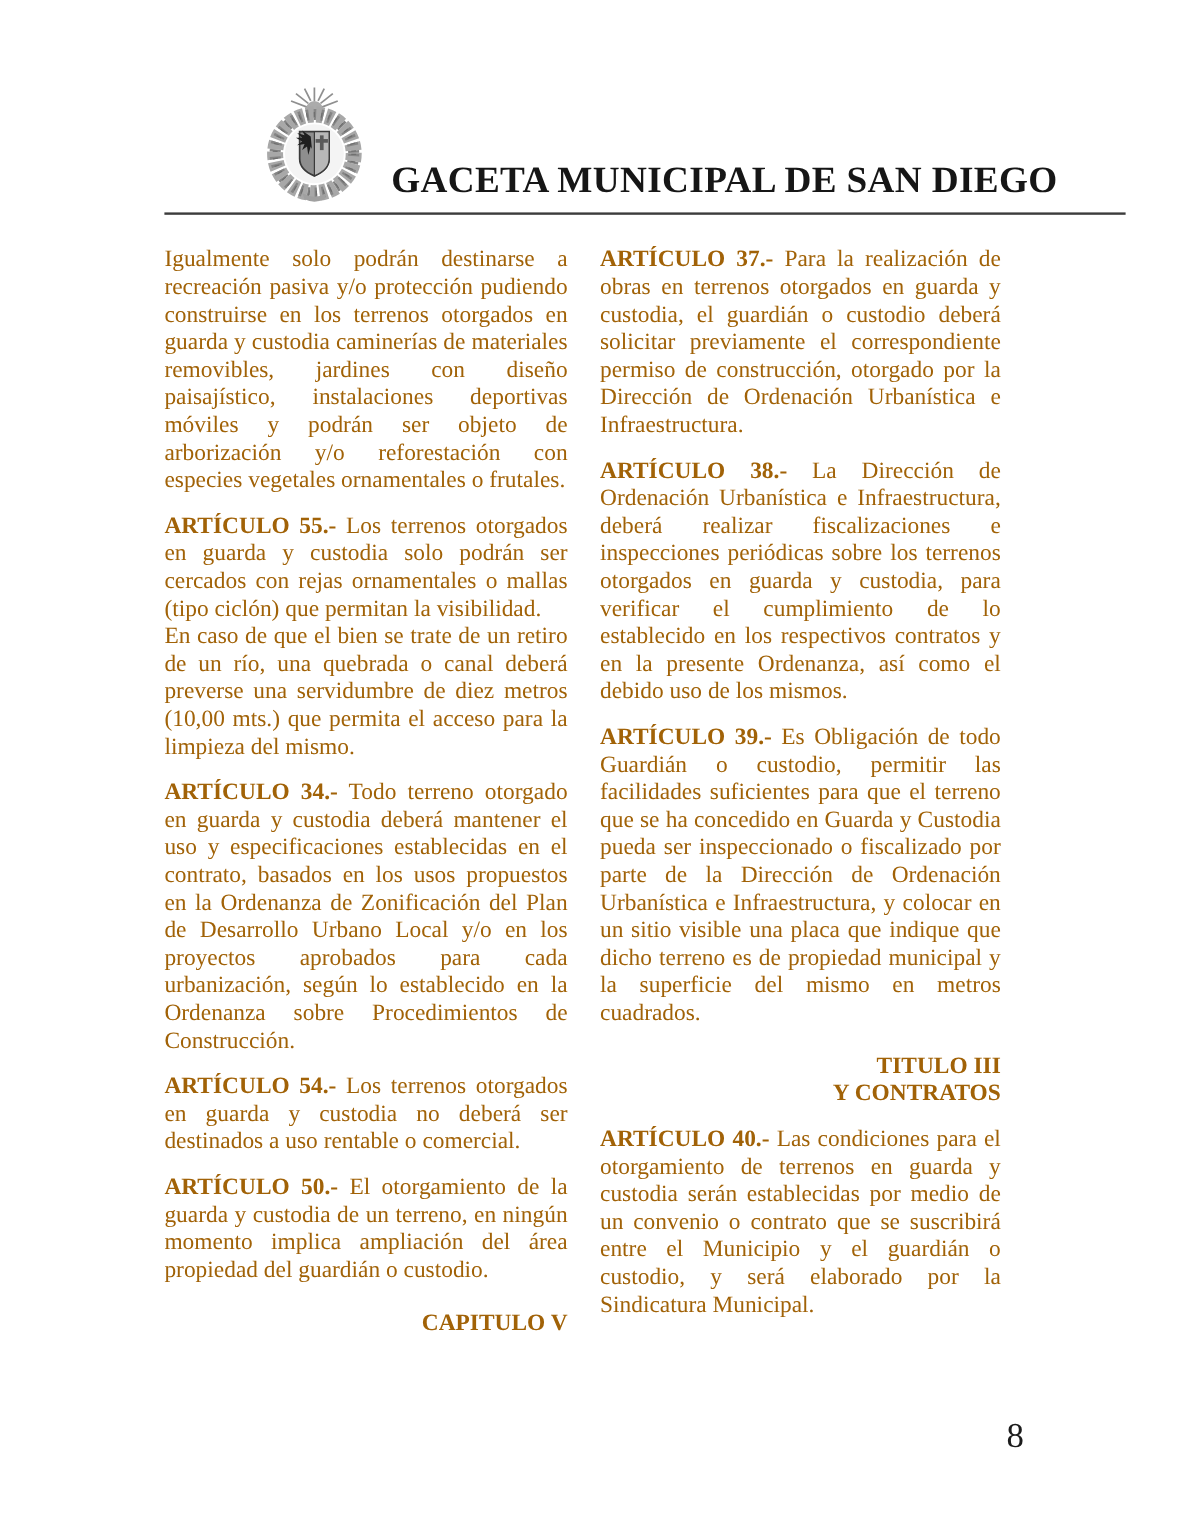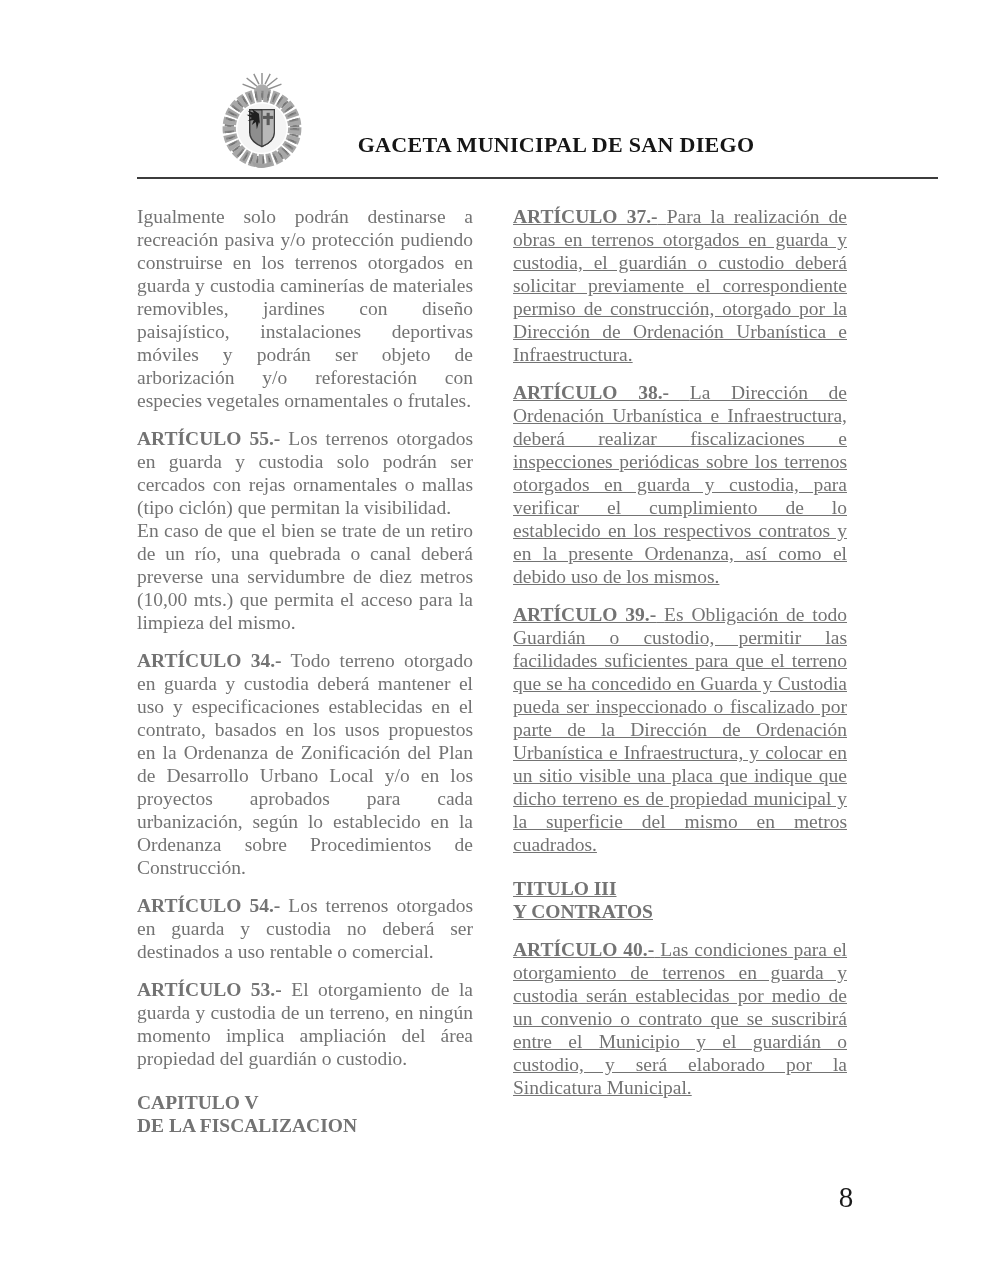--- a/index.html
+++ b/index.html
@@ -9,40 +9,40 @@
     height:1280px;
     background:#ffffff;
     font-family:"Liberation Serif","DejaVu Serif",serif;
     color:#1c1c1c;
     overflow:hidden;
   }
   .seal { position:absolute; left:219px; top:70px; width:86px; height:102px; }
   .seal svg { width:100%; height:100%; }
   .gazette-title {
     position:absolute; left:326px; top:132px; width:460px; margin:0;
-    font-size:22px; font-weight:bold; text-align:center;
+    font-size:31px; font-weight:bold; text-align:center;
     letter-spacing:0.3px; white-space:nowrap; color:#161616;
   }
   .header-rule {
     position:absolute; left:137px; top:177px; width:801px; height:2px;
     background:#3c3c3c;
   }
   .col {
     position:absolute; top:205px;
     font-size:19.5px; line-height:23px;
-    text-align:justify; color:#737373;
+    text-align:justify; color:#a16207;
   }
   .col-left  { left:137px; width:336px; }
-  .col-right { left:513px; width:334px;text-decoration:underline; }
+  .col-right { left:500px; width:334px; }
   .para { margin:0 0 15px 0; }
   .art-label { font-weight:bold; }
   .art-text { white-space:pre-line; }
   .sec-heading {
     margin:21px 0 15px 0;
-    font-weight:bold; text-align:left; line-height:23px;
+    font-weight:bold; text-align:right; line-height:23px;
     white-space:nowrap;
   }
   .page-number {
     position:absolute; left:826px; top:1181px; width:40px;
     font-size:29px; text-align:center; color:#1c1c1c;
   }
 </style>
 </head>
 <body>
 
@@ -87,25 +87,24 @@
   <div class="col col-left">
     <p class="para"><span class="art-text">Igualmente solo podrán destinarse a recreación pasiva y/o protección pudiendo construirse en los terrenos otorgados en guarda y custodia caminerías de materiales removibles, jardines con diseño paisajístico, instalaciones deportivas móviles y podrán ser objeto de arborización y/o reforestación con especies vegetales ornamentales o frutales.</span></p>
 
     <p class="para"><b class="art-label">ARTÍCULO 55.-</b> <span class="art-text">Los terrenos otorgados en guarda y custodia solo podrán ser cercados con rejas ornamentales o mallas (tipo ciclón) que permitan la visibilidad.
 En caso de que el bien se trate de un retiro de un río, una quebrada o canal deberá preverse una servidumbre de diez metros (10,00 mts.) que permita el acceso para la limpieza del mismo.</span></p>
 
     <p class="para"><b class="art-label">ARTÍCULO 34.-</b> <span class="art-text">Todo terreno otorgado en guarda y custodia deberá mantener el uso y especificaciones establecidas en el contrato, basados en los usos propuestos en la Ordenanza de Zonificación del Plan de Desarrollo Urbano Local y/o en los proyectos aprobados para cada urbanización, según lo establecido en la Ordenanza sobre Procedimientos de Construcción.</span></p>
 
     <p class="para"><b class="art-label">ARTÍCULO 54.-</b> <span class="art-text">Los terrenos otorgados en guarda y custodia no deberá ser destinados a uso rentable o comercial.</span></p>
 
-    <p class="para"><b class="art-label">ARTÍCULO 53.-</b> <span class="art-text">El otorgamiento de la guarda y custodia de un terreno, en ningún momento implica ampliación del área propiedad del guardián o custodio.</span></p>
+    <p class="para"><b class="art-label">ARTÍCULO 50.-</b> <span class="art-text">El otorgamiento de la guarda y custodia de un terreno, en ningún momento implica ampliación del área propiedad del guardián o custodio.</span></p>
 
     <div class="sec-heading">
       <div>CAPITULO V</div>
-      <div>DE LA FISCALIZACION</div>
     </div>
   </div>
 
   <div class="col col-right">
     <p class="para"><b class="art-label">ARTÍCULO 37.-</b> <span class="art-text">Para la realización de obras en terrenos otorgados en guarda y custodia, el guardián o custodio deberá solicitar previamente el correspondiente permiso de construcción, otorgado por la Dirección de Ordenación Urbanística e Infraestructura.</span></p>
 
     <p class="para"><b class="art-label">ARTÍCULO 38.-</b> <span class="art-text">La Dirección de Ordenación Urbanística e Infraestructura, deberá realizar fiscalizaciones e inspecciones periódicas sobre los terrenos otorgados en guarda y custodia, para verificar el cumplimiento de lo establecido en los respectivos contratos y en la presente Ordenanza, así como el debido uso de los mismos.</span></p>
 
     <p class="para"><b class="art-label">ARTÍCULO 39.-</b> <span class="art-text">Es Obligación de todo Guardián o custodio, permitir las facilidades suficientes para que el terreno que se ha concedido en Guarda y Custodia pueda ser inspeccionado o fiscalizado por parte de la Dirección de Ordenación Urbanística e Infraestructura, y colocar en un sitio visible una placa que indique que dicho terreno es de propiedad municipal y la superficie del mismo en metros cuadrados.</span></p>
 

